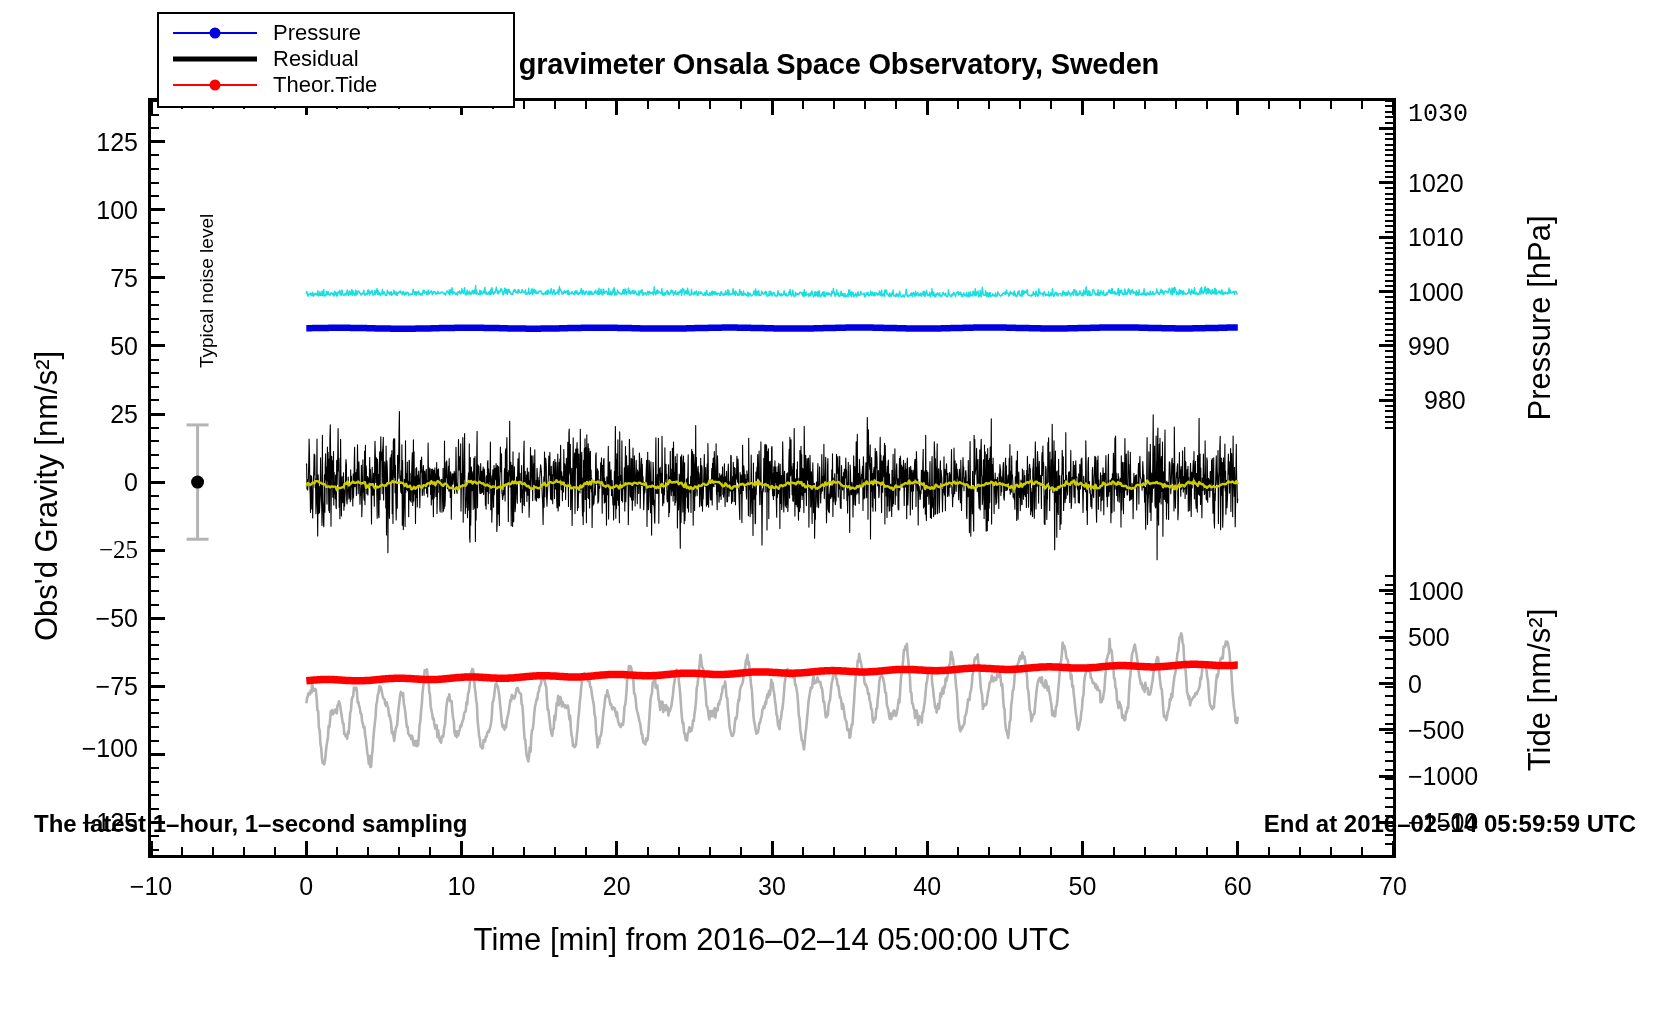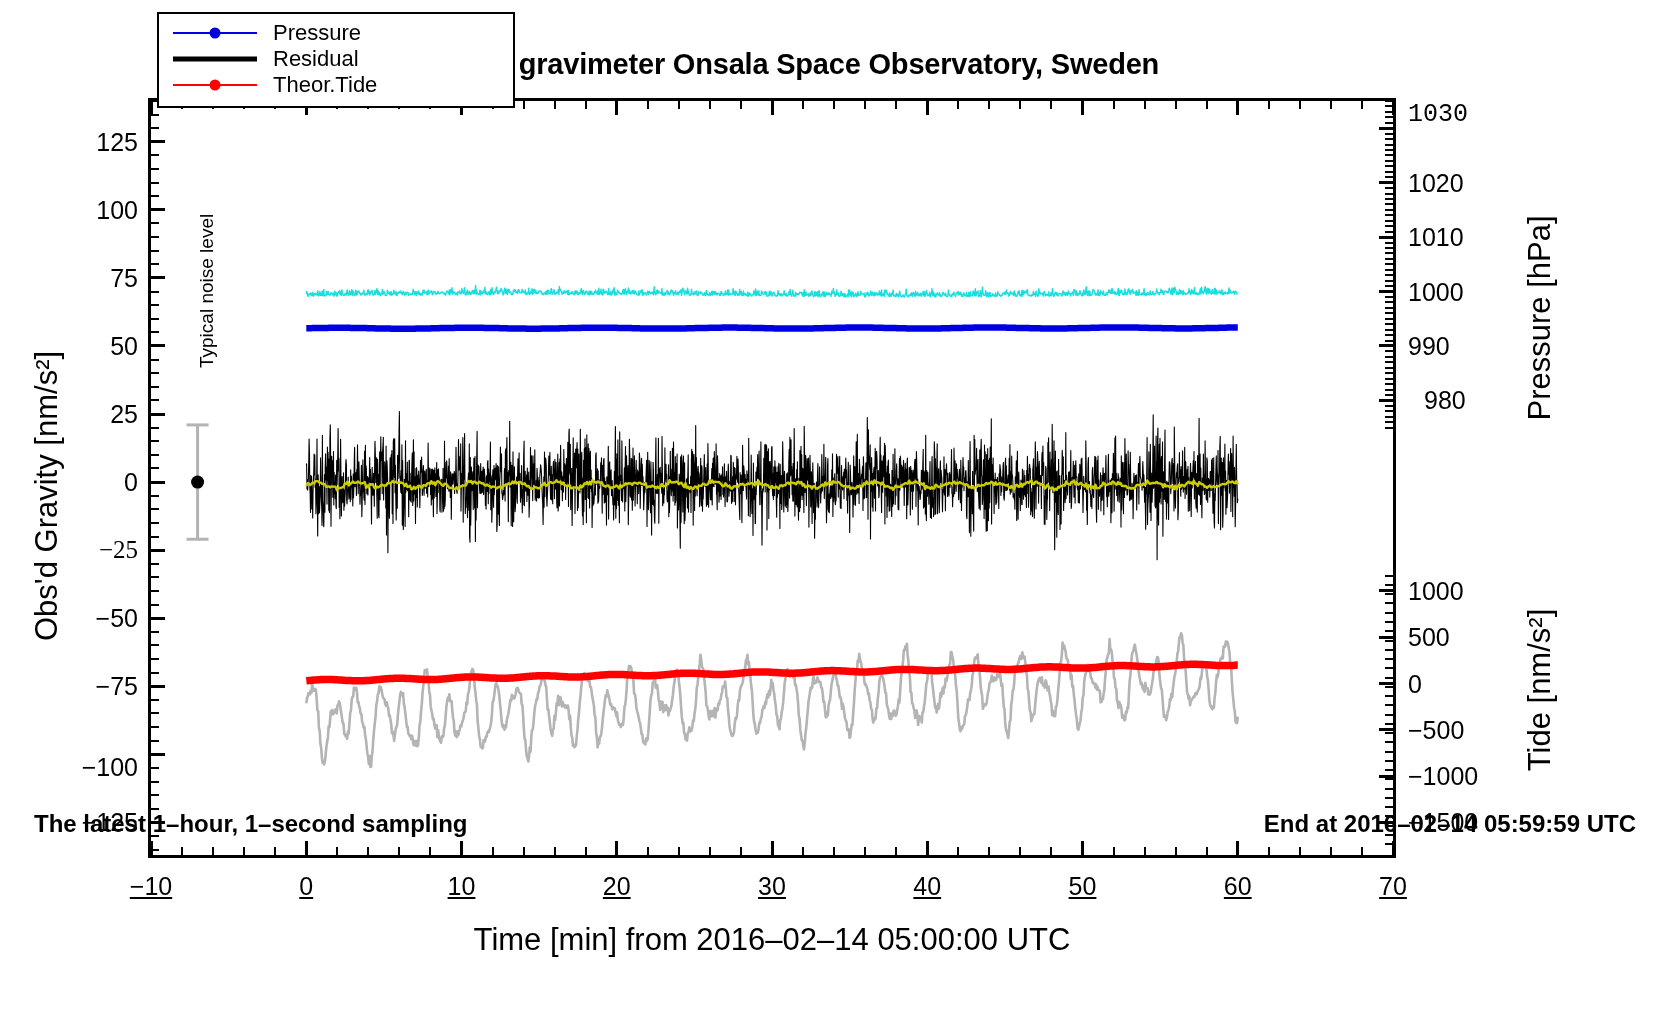--- a/index.html
+++ b/index.html
@@ -23,21 +23,21 @@
   .legend-key{width:96px;height:20px;position:relative;flex:0 0 96px;}
   .legend-key .lk-line{position:absolute;left:6px;right:6px;top:50%;transform:translateY(-50%);}
   .legend-key .lk-dot{position:absolute;left:50%;top:50%;width:11px;height:11px;border-radius:50%;
                       transform:translate(-50%,-50%);}
   .legend-label{font-size:22px;padding-left:10px;white-space:nowrap;}
 
   
   .tl{position:absolute;font-size:25px;white-space:nowrap;}
   .tl-left{text-align:right;transform:translateY(-50%);}
   .tl-right{text-align:left;transform:translateY(-50%);}
-  .tl-bottom{text-align:right;transform:translateX(-50%);text-decoration:underline;}
+  .tl-bottom{text-align:right;transform:translateX(-50%);}
 
   
   .tick{position:absolute;background:#000;}
 
   
   .axis-title{position:absolute;font-size:31px;white-space:nowrap;}
   #ylabel-left{left:-163px;top:478px;width:420px;text-align:center;
                transform:rotate(-90deg);}
   #ylabel-p{left:1375px;top:300px;width:330px;text-align:center;transform:rotate(-90deg);}
   #ylabel-t{left:1375px;top:672px;width:330px;text-align:center;transform:rotate(-90deg);}
@@ -118,21 +118,21 @@
 <div class="tl tl-left" style="left: 20px; top: 414.032px; width: 118px;">25</div>
 <div class="tick" style="left: 151px; top: 480.583px; width: 14px; height: 3px;"></div>
 <div class="tl tl-left" style="left: 20px; top: 482.083px; width: 118px;">0</div>
 <div class="tick" style="left: 151px; top: 548.634px; width: 14px; height: 3px;"></div>
 <div class="tl tl-left" style="left: 20px; top: 550.134px; width: 118px; font-family: Liberation Serif, serif;">−25</div>
 <div class="tick" style="left: 151px; top: 616.684px; width: 14px; height: 3px;"></div>
 <div class="tl tl-left" style="left: 20px; top: 618.184px; width: 118px;">−50</div>
 <div class="tick" style="left: 151px; top: 684.735px; width: 14px; height: 3px;"></div>
 <div class="tl tl-left" style="left: 20px; top: 686.235px; width: 118px;">−75</div>
 <div class="tick" style="left: 151px; top: 752.785px; width: 14px; height: 3px;"></div>
-<div class="tl tl-left" style="left: 20px; top: 767px; width: 118px;">−100</div>
+<div class="tl tl-left" style="left: 20px; top: 748px; width: 118px;">−100</div>
 <div class="tick" style="left: 151px; top: 820.836px; width: 14px; height: 3px;"></div>
 <div class="tl tl-left" style="left: 20px; top: 822.336px; width: 118px;">−125</div>
 <div class="tick" style="left: 151px; top: 848.556px; width: 8px; height: 2px;"></div>
 <div class="tick" style="left: 151px; top: 834.946px; width: 8px; height: 2px;"></div>
 <div class="tick" style="left: 151px; top: 807.726px; width: 8px; height: 2px;"></div>
 <div class="tick" style="left: 151px; top: 794.116px; width: 8px; height: 2px;"></div>
 <div class="tick" style="left: 151px; top: 780.505px; width: 8px; height: 2px;"></div>
 <div class="tick" style="left: 151px; top: 766.895px; width: 8px; height: 2px;"></div>
 <div class="tick" style="left: 151px; top: 739.675px; width: 8px; height: 2px;"></div>
 <div class="tick" style="left: 151px; top: 726.065px; width: 8px; height: 2px;"></div>

